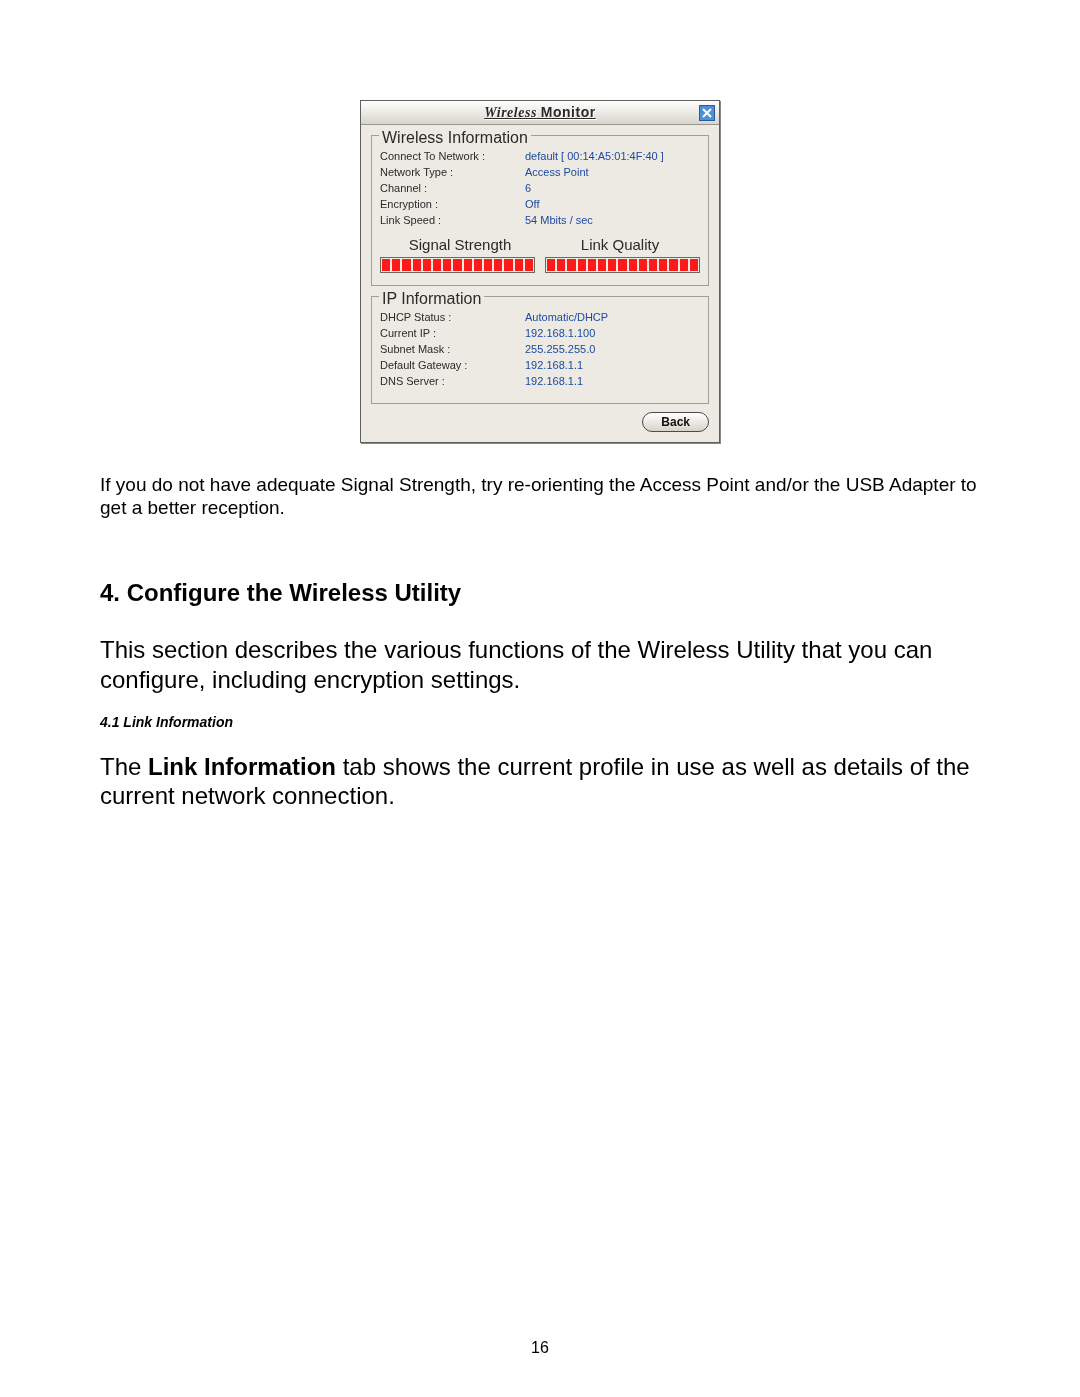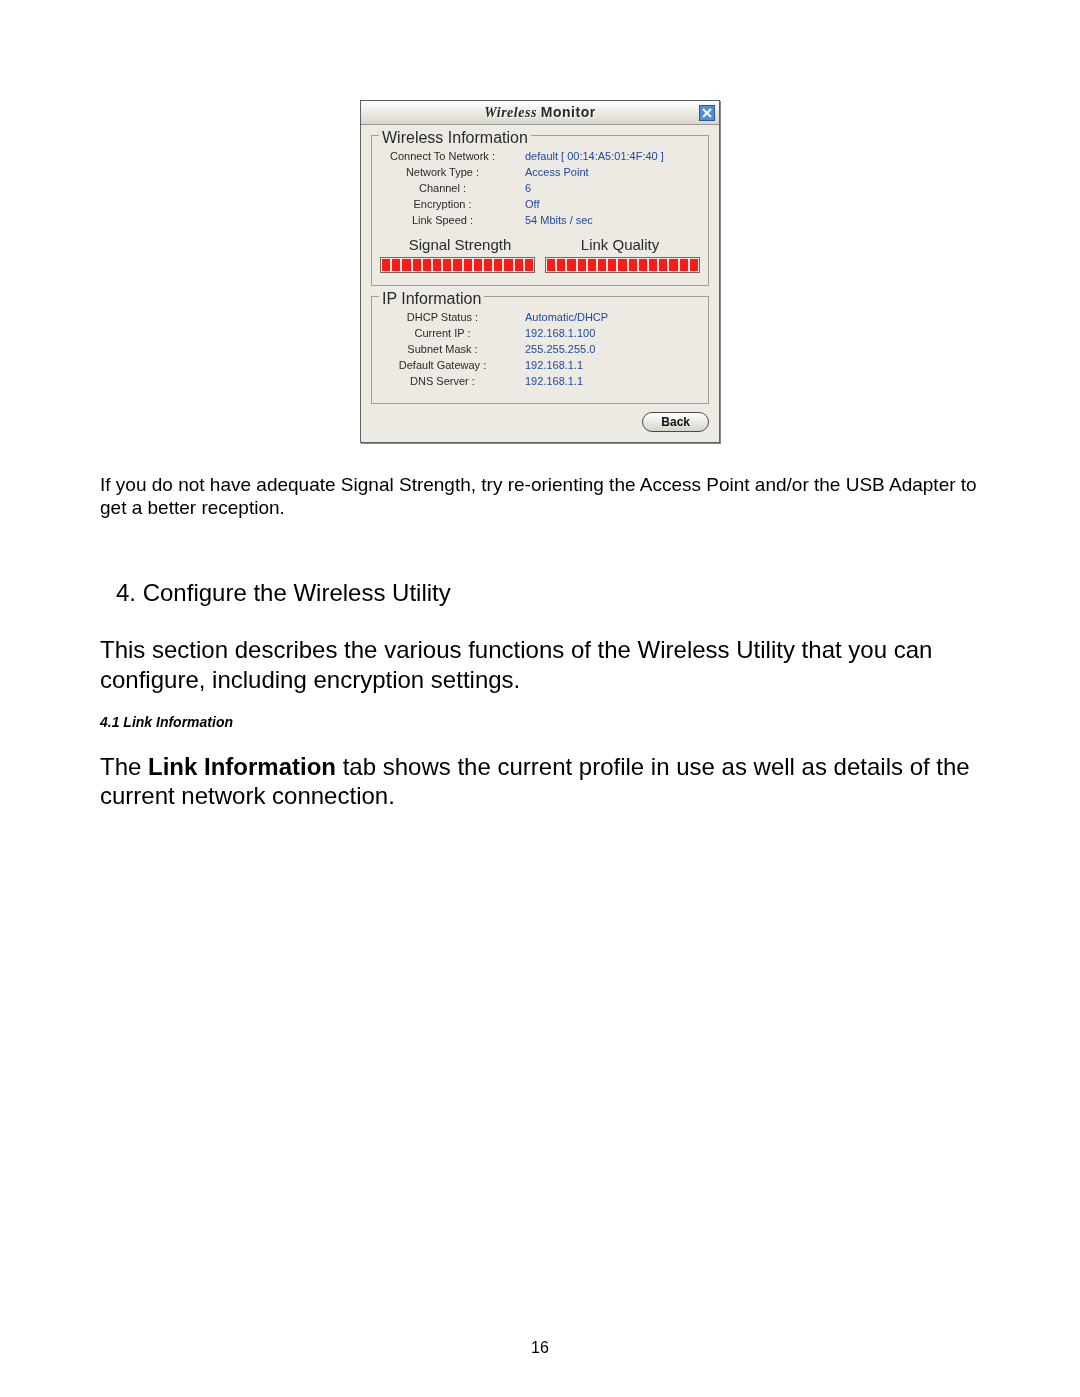--- a/index.html
+++ b/index.html
@@ -40,20 +40,21 @@
     height: 24px;
   }
   .title-text {
     font-family: Georgia, "Times New Roman", serif;
     font-style: italic;
     font-weight: bold;
     font-size: 14px;
     color: #2a2a2a;
     text-shadow: 1px 1px 0 #fff;
     letter-spacing: 0.5px;
+    text-decoration: underline;
   }
   .title-text .plain {
     font-style: normal;
     font-family: Arial, sans-serif;
   }
   .close-btn {
     position: absolute;
     right: 4px;
     top: 4px;
     width: 16px;
@@ -79,21 +80,21 @@
     padding: 0 3px;
     font-size: 16px;
     color: #2a2a2a;
   }
   .kv-row {
     display: flex;
     margin: 4px 0;
   }
   .kv-label {
     width: 145px;
-    text-align: center;
+    text-align: left;
     color: #2a2a2a;
     padding-right: 20px;
   }
   .kv-value {
     color: #1e4aa0;
     flex: 1;
   }
   .bars-head {
     display: flex;
     margin-top: 10px;
@@ -140,22 +141,22 @@
   }
   
   .body-text {
     font-size: 19px;
     line-height: 1.22;
     color: #000;
     margin: 0 0 60px 0;
   }
   .h2 {
     font-size: 24px;
-    font-weight: normal;
-    margin: 12px 0 28px 16px;
+    font-weight: bold;
+    margin: 12px 0 28px 0;
   }
   .h3 {
     font-size: 14px;
     font-weight: bold;
     font-style: italic;
     margin: 20px 0 22px 0;
   }
   .para {
     font-size: 24px;
     line-height: 1.22;

